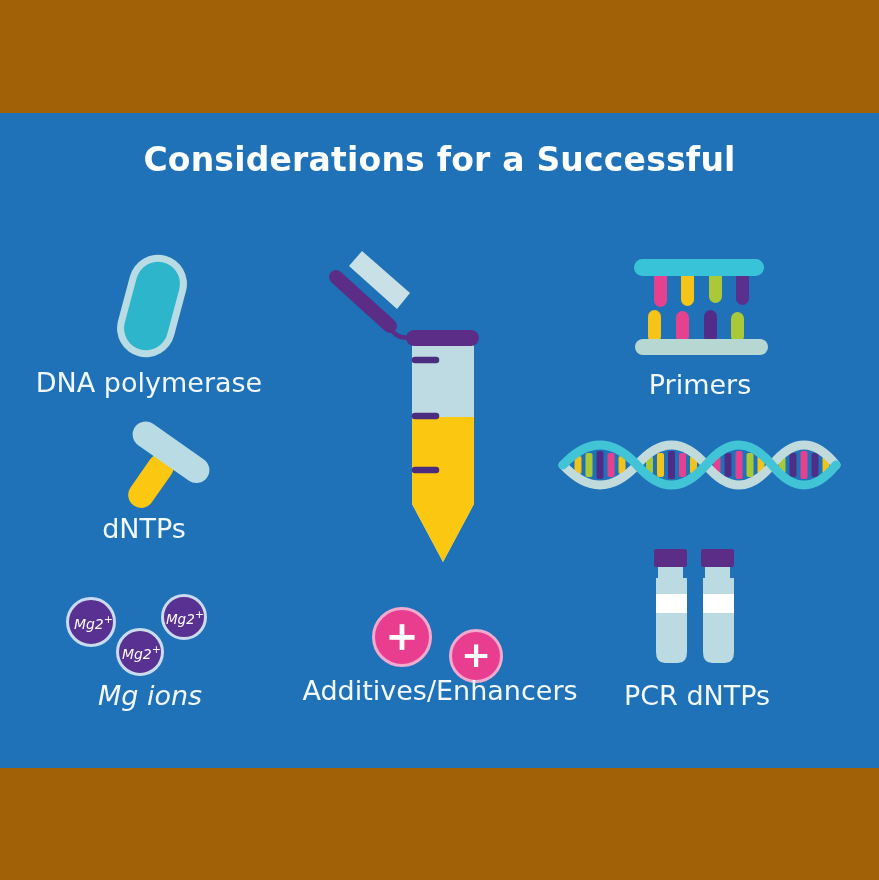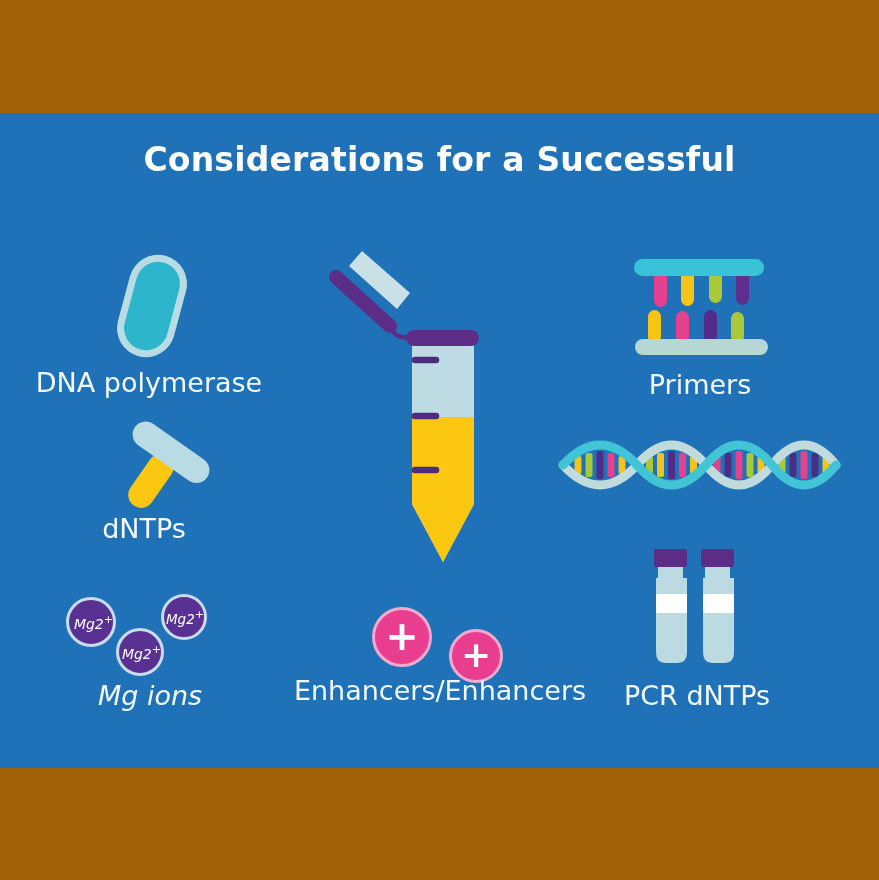--- a/index.html
+++ b/index.html
@@ -161,17 +161,17 @@
   <div class="plus-circle plus-big">
     <span>+</span>
   </div>
   <div class="plus-circle plus-small">
     <span>+</span>
   </div>
 
   <div class="label" style="left:149px;top:367px;">DNA polymerase</div>
   <div class="label" style="left:144px;top:513px;">dNTPs</div>
   <div class="label" style="left:150px;top:680px;font-style:italic;">Mg ions</div>
-  <div class="label" style="left:440px;top:675px;">Enhancers/Enhancers</div>
+  <div class="label" style="left:440px;top:675px;">Additives/Enhancers</div>
   <div class="label" style="left:700px;top:369px;text-align:center;">Primers</div>
   <div class="label" style="left:697px;top:680px;">PCR dNTPs</div>
 
 </div>
 
 </body></html>

